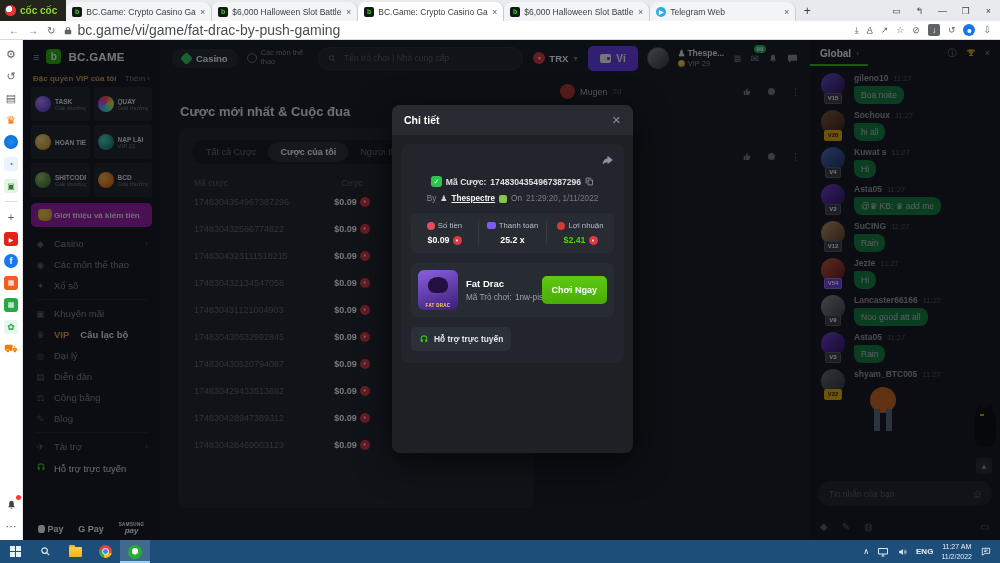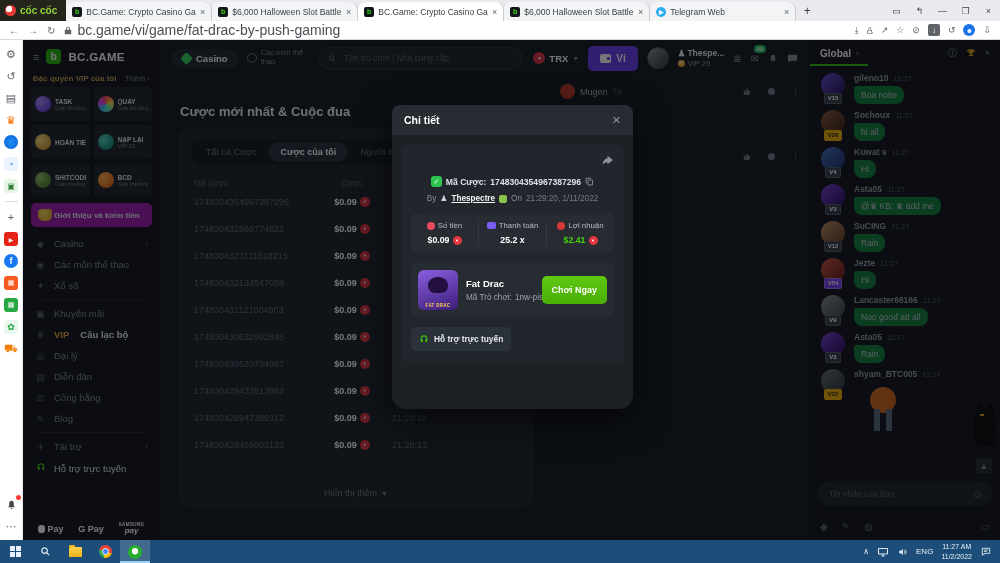--- a/index.html
+++ b/index.html
@@ -184,21 +184,21 @@
   .cat::after{content:"";position:absolute;top:-5px;right:2px;width:0;height:0;border-left:4px solid transparent;border-right:4px solid transparent;border-bottom:6px solid #0b0d09;box-shadow:-8px 9px 0 -2px #d9a514}
   .chat-scroll{position:absolute;right:8px;bottom:66px;width:16px;height:16px;border-radius:3px;background:#262b32;color:#8a929c;font-size:8px;display:flex;align-items:center;justify-content:center}
   .chat-input{position:absolute;left:8px;right:8px;bottom:34px;height:25px;background:#20252c;border-radius:14px;display:flex;align-items:center;gap:6px;padding:0 9px}
   .chat-input input{flex:1;background:none;border:none;outline:none;color:#aab2bb;font-size:8.5px;min-width:0}
   .chat-input input::placeholder{color:#59626b}
   .smiley{color:#707a84;font-size:11px;flex:none}
   .c-foot{position:absolute;left:10px;right:10px;bottom:8px;display:flex;gap:14px;align-items:center;color:#5c656f;font-size:10px}
   .c-foot .last{margin-left:auto}
 
   
-  .modal{position:absolute;left:369px;top:65px;width:241px;height:304px;background:#1d2126;border-radius:14px;z-index:6;box-shadow:0 10px 34px rgba(0,0,0,.65)}
+  .modal{position:absolute;left:369px;top:65px;width:241px;height:348px;background:#1d2126;border-radius:8px;z-index:6;box-shadow:0 10px 34px rgba(0,0,0,.65)}
   .modal-head{height:30px;background:#282c32;border-radius:8px 8px 0 0;display:flex;align-items:center;padding:0 12px}
   .modal-title{color:#fff;font-weight:bold;font-size:10.5px}
   .modal-x{margin-left:auto;color:#8a929c;font-size:11px}
   .modal-inner{margin:9px;background:#22262c;border-radius:8px;padding:10px 10px 12px}
   .share-row{display:flex;justify-content:flex-end}
   .idrow{display:flex;align-items:center;justify-content:center;gap:4px;margin-top:9px}
   .vcheck{width:11px;height:11px;border-radius:3px;background:#2ec54e;color:#fff;font-size:7px;display:flex;align-items:center;justify-content:center;flex:none}
   .id-label,.id-val{color:#dde1e6;font-weight:bold;font-size:8.6px;white-space:nowrap}
   .byrow{display:flex;align-items:center;justify-content:center;gap:4px;margin-top:7px;font-size:8.2px;white-space:nowrap}
   .by,.on{color:#838c96}
@@ -235,21 +235,21 @@
   .tb-btn.active{background:rgba(255,255,255,.16);box-shadow:inset 0 -2px 0 #9ad1f5}
   .win-ic{width:11px;height:11px;display:grid;grid-template-columns:1fr 1fr;gap:1px}
   .win-ic i{background:#e6f2fb}
   .folder{width:13px;height:10px;background:linear-gradient(#ffd04d,#f0b41c);border-radius:1px;position:relative}
   .folder::before{content:"";position:absolute;top:-2px;left:0;width:6px;height:2px;background:#f0b41c;border-radius:1px 1px 0 0}
   .chrome-ic{width:13px;height:13px;border-radius:50%;background:conic-gradient(#ea4335 0 30%,#fbbc05 30% 55%,#34a853 55% 80%,#ea4335 80%);position:relative}
   .chrome-ic::after{content:"";position:absolute;inset:3px;border-radius:50%;background:#4285f4;border:1px solid #f5f5f5}
   .cc-ic{width:14px;height:14px;border-radius:50%;background:radial-gradient(circle at 50% 45%,#fff 0 3px,#27ae2f 3.5px)}
   .tb-right{margin-left:auto;display:flex;align-items:center;gap:8px;padding:0 8px;color:#e8eef4}
   .tb-caret{font-size:8px}
-  .tb-lang{font-size:8px;font-weight:normal}
+  .tb-lang{font-size:8px;font-weight:bold}
   .tb-clock{text-align:center;font-size:7px;line-height:1.3}
 </style>
 </head>
 <body>
 
 <div class="screen">
 
   <div class="tabstrip">
     <div class="brand">
       <span class="brand-dot"></span>
@@ -604,24 +604,20 @@
               <span class="rtime">21:28:18</span>
             </div>
           <div class="brow">
               <span class="rid">174830428469003123</span>
               <span class="rbet">
                 <span>$0.09</span>
                 <span class="coin">▼</span>
               </span>
               <span class="rtime">21:28:13</span>
             </div>
-        </div>
-        <div class="showmore">
-          <span>Hiển thị thêm</span>
-            <span class="chev">▼</span>
         </div>
       </div>
 
       <div class="feed">
         <div class="fpost">
           <div class="fhead">
             <span class="favatar"></span>
             <span class="fuser">Mugen</span>
             <span class="fage">7d</span>
             <span class="ficons">

